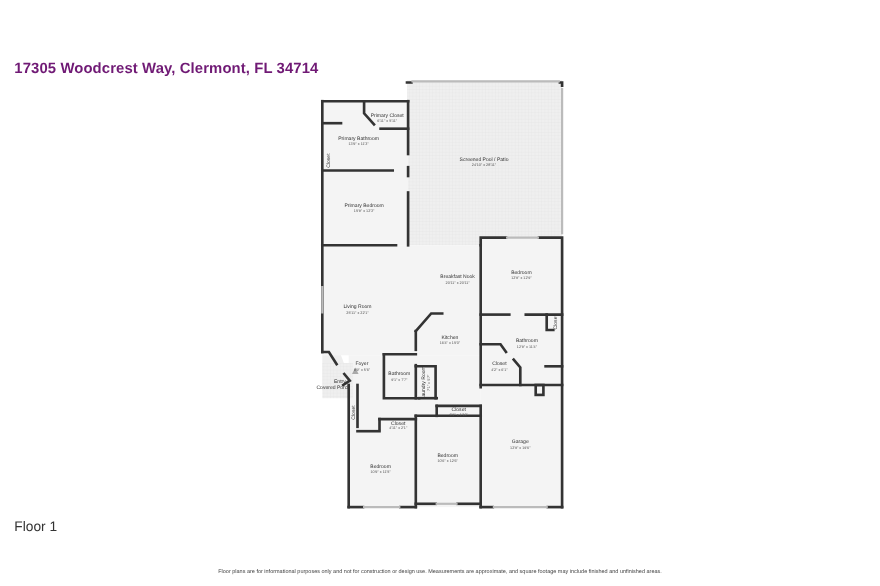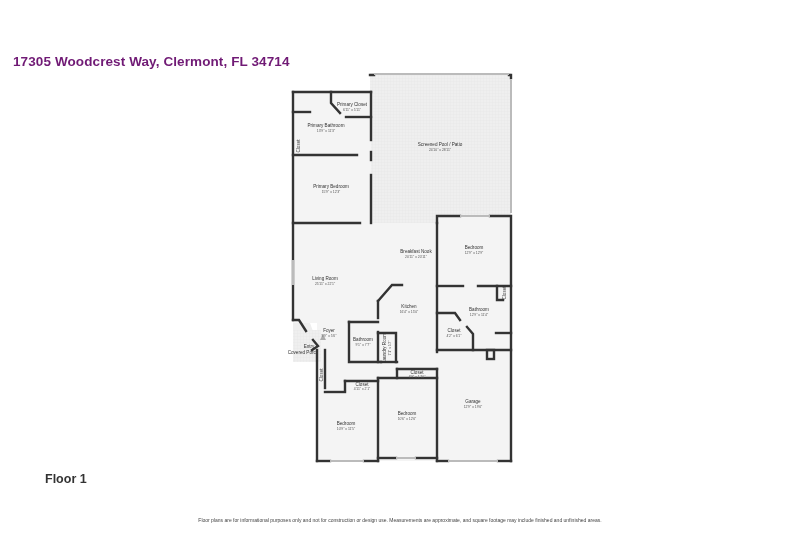--- a/index.html
+++ b/index.html
@@ -1,18 +1,18 @@
 <!DOCTYPE html>
 <html><head>
 <meta charset="utf-8">
 <style>
   html, body { margin:0; padding:0; background:#ffffff; }
   body { width:800px; height:533px; position:relative; overflow:hidden; font-family:"Liberation Sans", sans-serif; color:#333; }
   .addr { position:absolute; left:13px; top:6px; font-size:13.5px; font-weight:bold; color:#701a75; letter-spacing:0.1px;margin-top:48px; }
-  .floor { position:absolute; left:13px; top:472px; font-size:12.5px; font-weight:bold; color:#333;margin-left:32px; }
+  .floor { position:absolute; left:13px; top:472px; font-size:12.5px; font-weight:normal; color:#333; }
   .disclaimer { position:absolute; left:0; width:800px; top:517px; text-align:center; font-size:5px; color:#444; }
   svg.plan { position:absolute; left:0; top:0; }
   .rl { font-family:"Liberation Sans", sans-serif; font-size:4.6px; fill:#333; text-anchor:middle; }
   .rd { font-family:"Liberation Sans", sans-serif; font-size:3.4px; fill:#555; text-anchor:middle; }
 </style>
 </head>
 <body>
 
 <div class="addr">17305 Woodcrest Way, Clermont, FL 34714</div>
 

